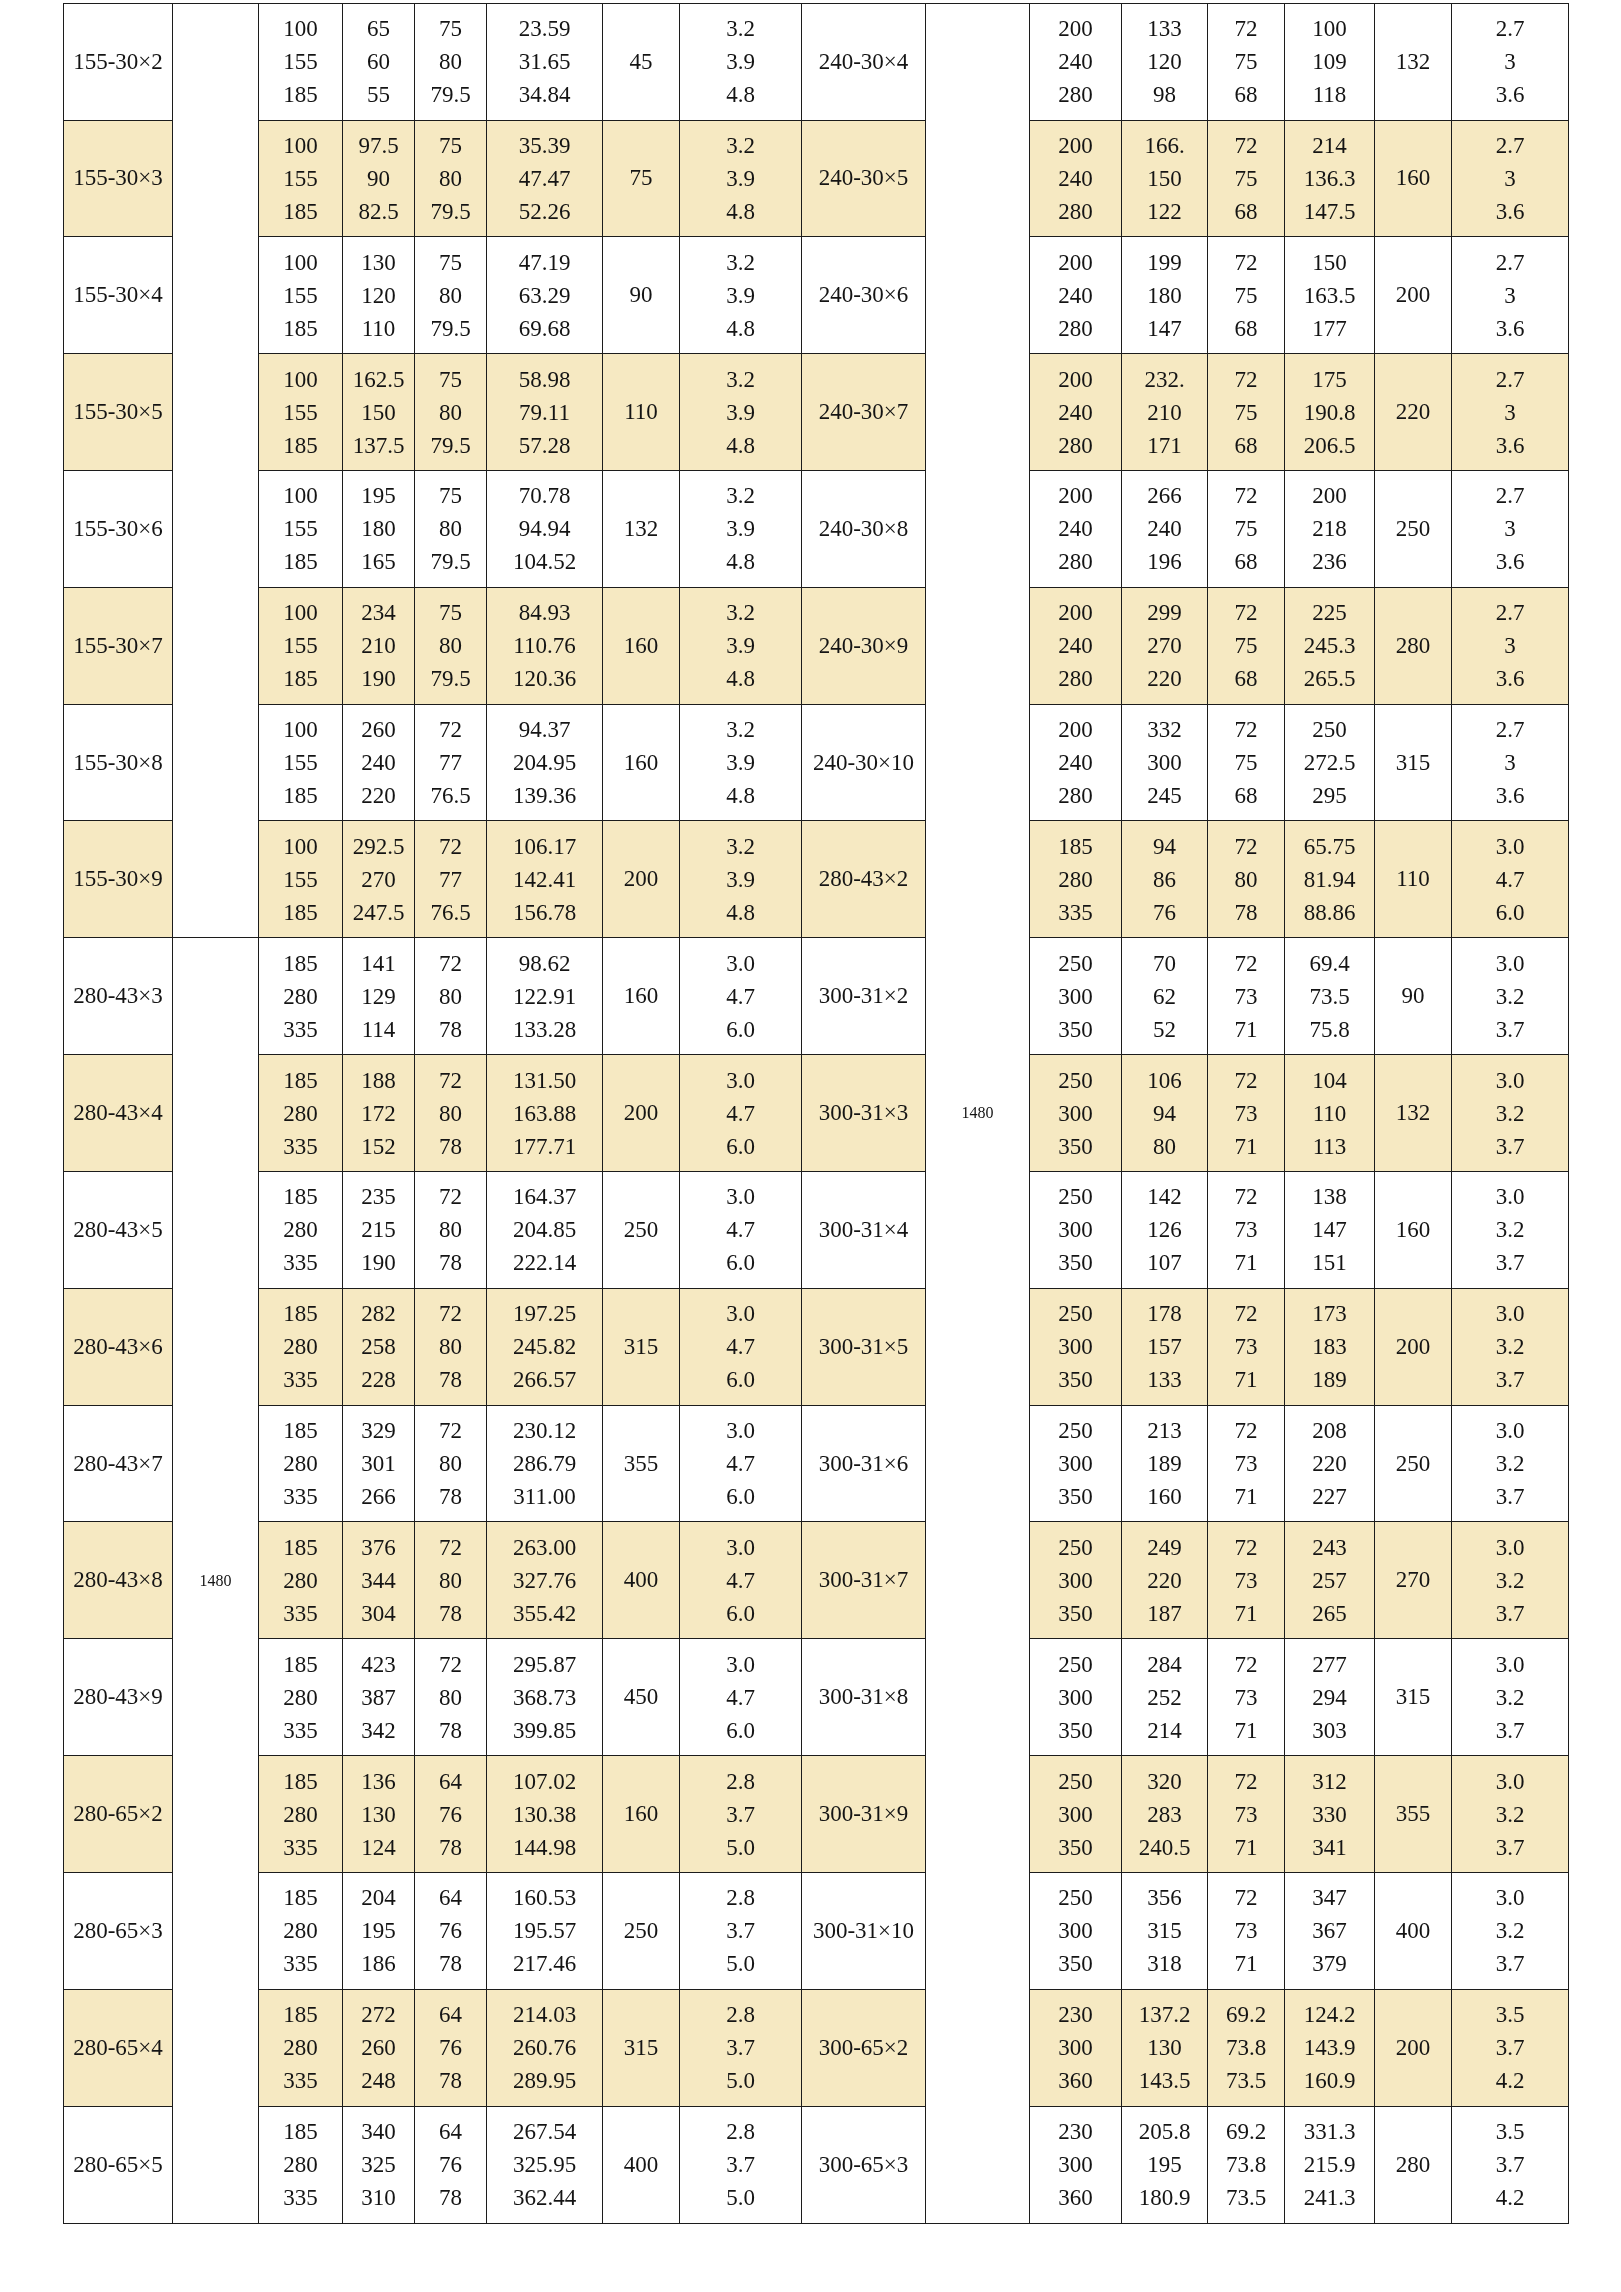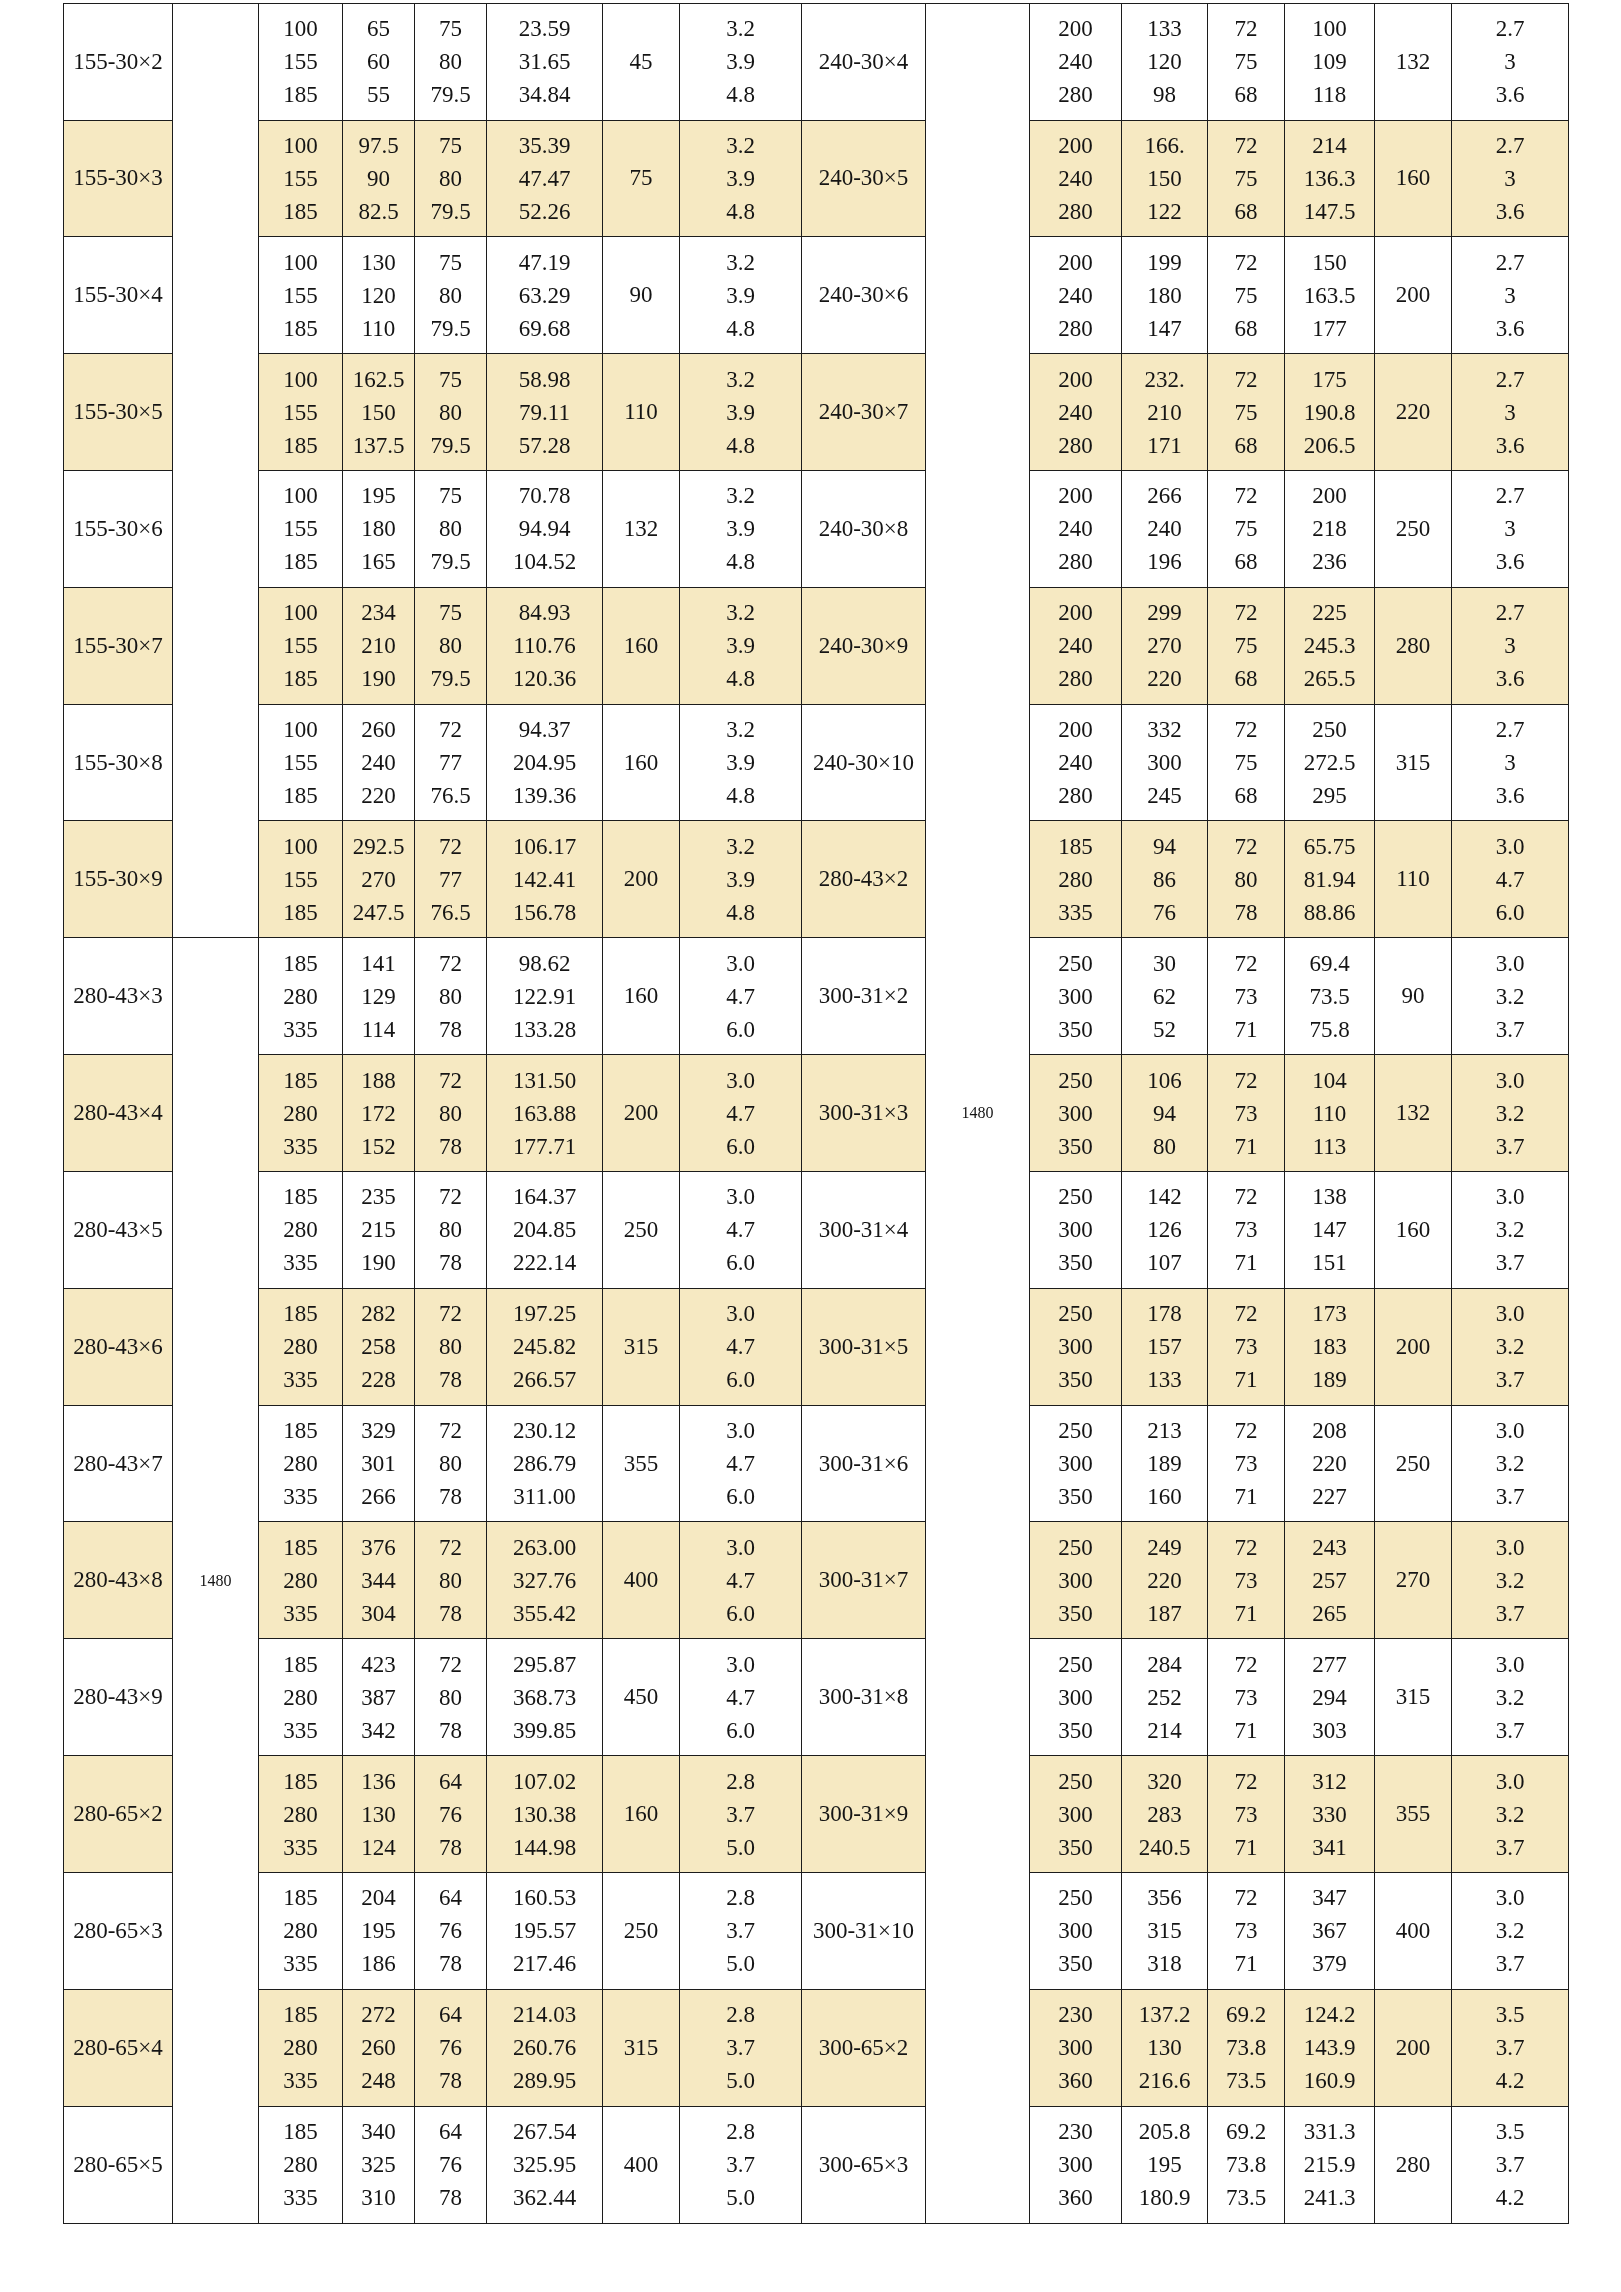--- a/index.html
+++ b/index.html
@@ -542,21 +542,21 @@
             <div class="line">4.7</div>
             <div class="line">6.0</div>
           </td>
     <td>300-31×2</td>
     <td>
             <div class="line">250</div>
             <div class="line">300</div>
             <div class="line">350</div>
           </td>
     <td>
-            <div class="line">30</div>
+            <div class="line">70</div>
             <div class="line">62</div>
             <div class="line">52</div>
           </td>
     <td>
             <div class="line">72</div>
             <div class="line">73</div>
             <div class="line">71</div>
           </td>
     <td>
             <div class="line">69.4</div>
@@ -1048,21 +1048,21 @@
           </td>
     <td>300-65×2</td>
     <td>
             <div class="line">230</div>
             <div class="line">300</div>
             <div class="line">360</div>
           </td>
     <td>
             <div class="line">137.2</div>
             <div class="line">130</div>
-            <div class="line">216.6</div>
+            <div class="line">143.5</div>
           </td>
     <td>
             <div class="line">69.2</div>
             <div class="line">73.8</div>
             <div class="line">73.5</div>
           </td>
     <td>
             <div class="line">124.2</div>
             <div class="line">143.9</div>
             <div class="line">160.9</div>

